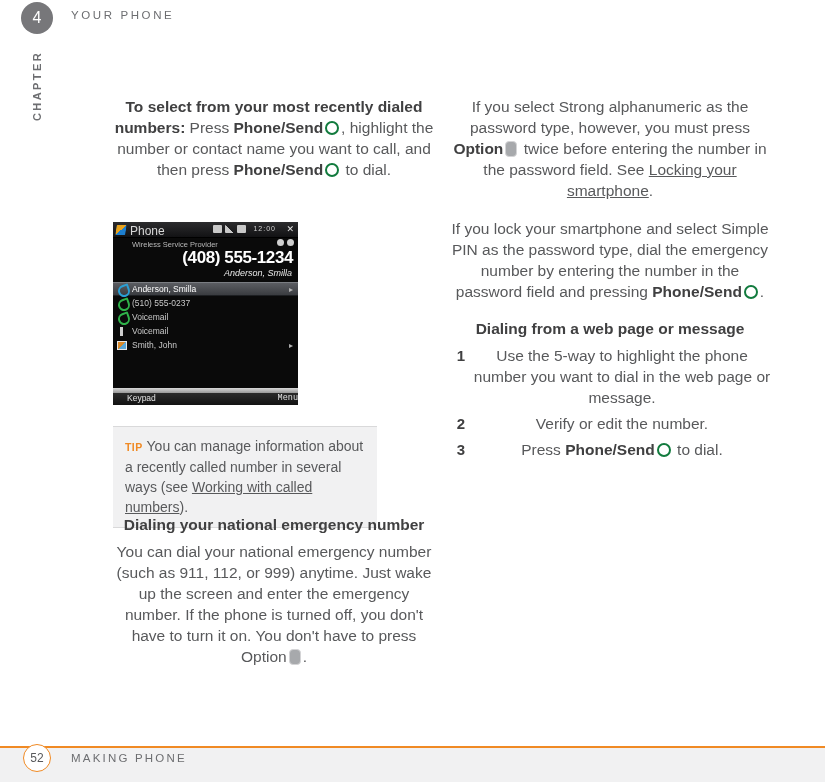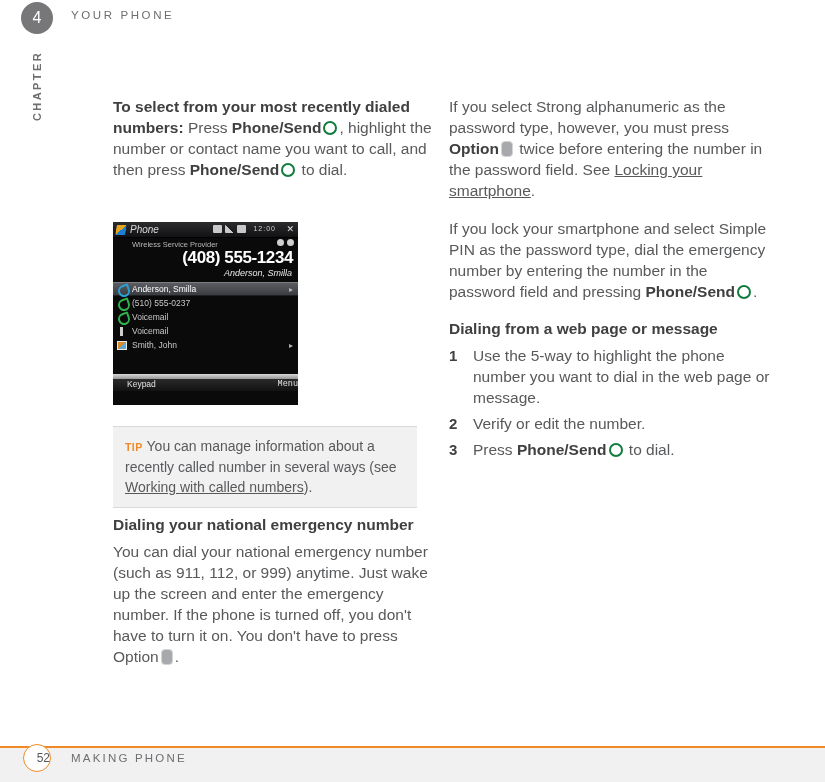--- a/index.html
+++ b/index.html
@@ -70,20 +70,21 @@
   }
 
   
   .col {
     position: absolute;
     top: 96px;
     width: 322px;
     font-size: 15.5px;
     line-height: 21px;
     color: #58595b;
+    text-align: center;
   }
   .col-left  { left: 113px; }
   .col-right { left: 449px; }
 
   p.para {
     margin: 0 0 17px 0;
   }
   .lead-bold { font-weight: bold; color: #404041; }
   strong { font-weight: bold; color: #404041; }
   .h-sub {
@@ -142,21 +143,21 @@
     position: absolute; left: 3px; top: 3px;
     width: 10px; height: 10px;
     background:
       linear-gradient(135deg, #e8a21c 0 50%, transparent 50%),
       #1d7fd0;
     border-radius: 1px;
     transform: skewX(-8deg);
   }
   .ps-title {
     position: absolute; left: 17px; top: 2px;
-    font-size: 10px; color: #d8d8d8; font-style: italic;
+    font-size: 12px; color: #d8d8d8;
   }
   .ps-status {
     position: absolute; right: 22px; top: 3px;
     font-size: 7px; color: #d0d0d0;
     letter-spacing: 1px;
   }
   .ps-statusicons {
     position: absolute; right: 52px; top: 3px;
     display: flex; gap: 3px; align-items: center;
   }
@@ -240,39 +241,39 @@
     font-size: 8.5px;
     color: #c9c9c9;
   }
   .ps-row.sel .ps-rowtext { color: #ffffff; }
   .ps-rowright {
     position: absolute; right: 5px;
     font-size: 8px; color: #b4b4b4;
   }
   .ps-bottombar {
     position: absolute;
-    left: 0; bottom: 14px;
+    left: 0; bottom: 0;
     width: 202px; height: 17px;
     background: linear-gradient(#d8d8d8 0%, #9a9a9a 28%, #2a2a2a 30%, #121212 100%);
   }
   .ps-softleft {
     position: absolute; left: 14px; bottom: 2px;
     font-size: 8.5px; color: #e2e2e2;
   }
   .ps-softright {
     position: absolute; right: 17px; bottom: 2px;
     font-size: 8.5px; color: #e2e2e2; font-family: Liberation Mono, monospace;
   }
 
   
   .tipbox {
     position: absolute;
     left: 113px;
     top: 426px;
-    width: 304px;
+    width: 264px;
     box-sizing: border-box;
     background: #f1f1f2;
     border-top: 1px solid #d9d9da;
     border-bottom: 1px solid #d9d9da;
     padding: 9px 12px 10px 12px;
     font-size: 14px;
     line-height: 20px;
     color: #58595b;
   }
   .tip-label {
@@ -313,21 +314,21 @@
     left: 23px;
     top: -4px;
     width: 26px;
     height: 26px;
     border-radius: 50%;
     border: 1.5px solid #f08a24;
     background: #ffffff;
     color: #58595b;
     font-size: 12px;
     line-height: 26px;
-    text-align: right;
+    text-align: center;
   }
   .footer-title {
     position: absolute;
     left: 71px;
     top: 4px;
     font-size: 11.5px;
     letter-spacing: 2.2px;
     color: #6d6e71;
   }
 </style>

